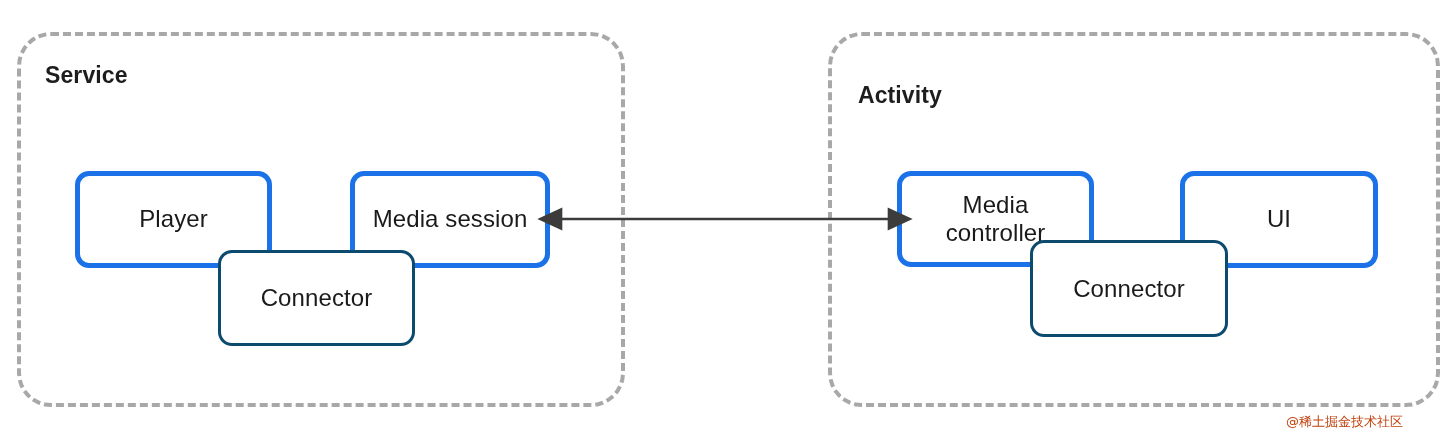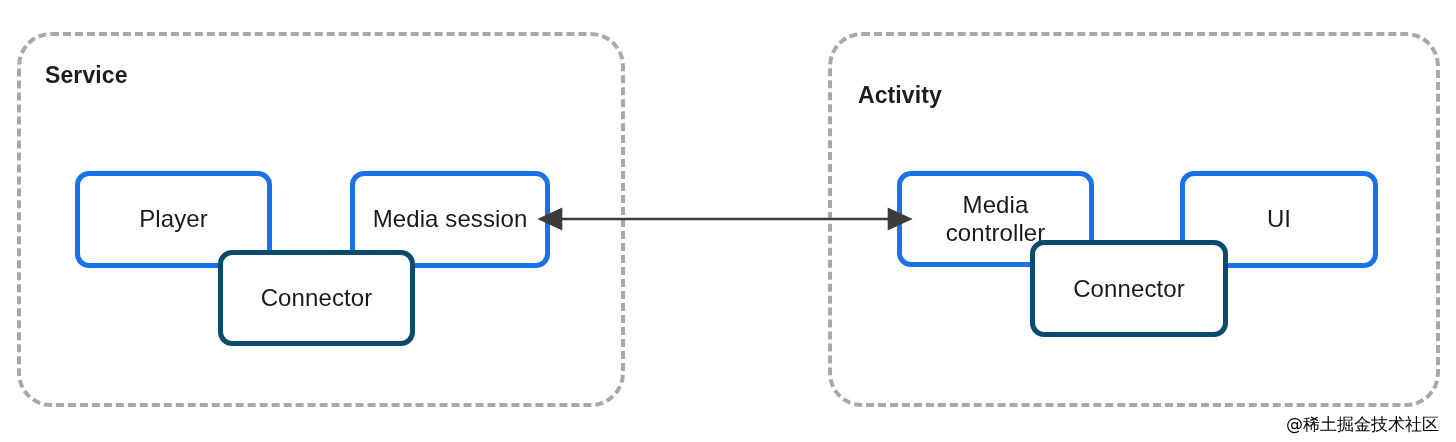--- a/index.html
+++ b/index.html
@@ -52,21 +52,21 @@
     font-weight: 500;
     line-height: 1.18;
     letter-spacing: 0.1px;
     z-index: 2;
   }
 
   
   .box-red {
     position: absolute;
     box-sizing: border-box;
-    border: 5px solid #0c4a6e;
+    border: 3px solid #0c4a6e;
     border-radius: 14px;
     background: #ffffff;
     display: flex;
     align-items: center;
     justify-content: center;
     text-align: center;
     color: #1a1a1a;
     font-size: 24px;
     font-weight: 500;
     letter-spacing: 0.1px;
@@ -76,22 +76,22 @@
   
   .arrow-svg {
     position: absolute;
     z-index: 3;
     overflow: visible;
   }
 
   
   .watermark {
     position: absolute;
-    font-size: 17px;
-    color: #000000;
+    font-size: 13px;
+    color: #c2410c;
     white-space: nowrap;
     font-family: "DejaVu Sans", sans-serif;
     z-index: 6;
   }
 </style>
 </head>
 <body>
 
 <div id="canvas">
 

